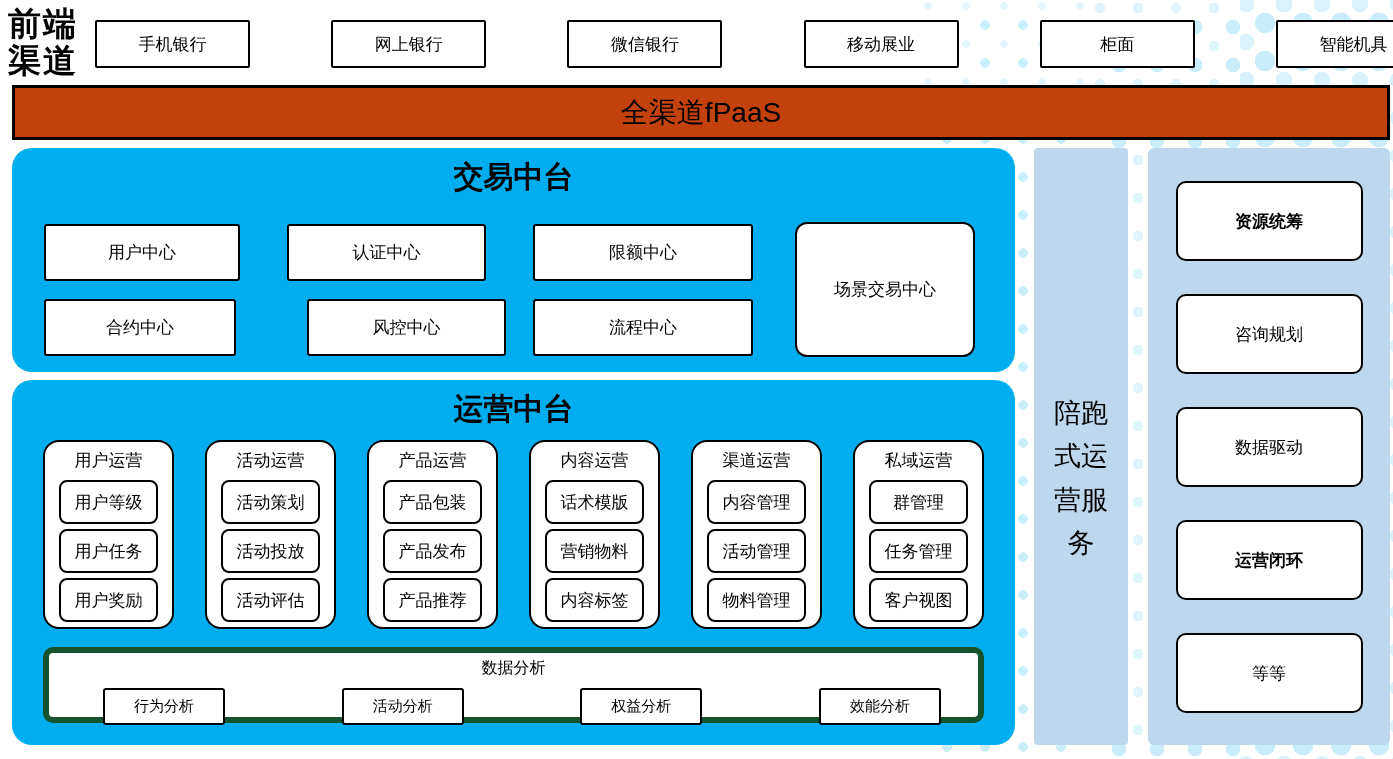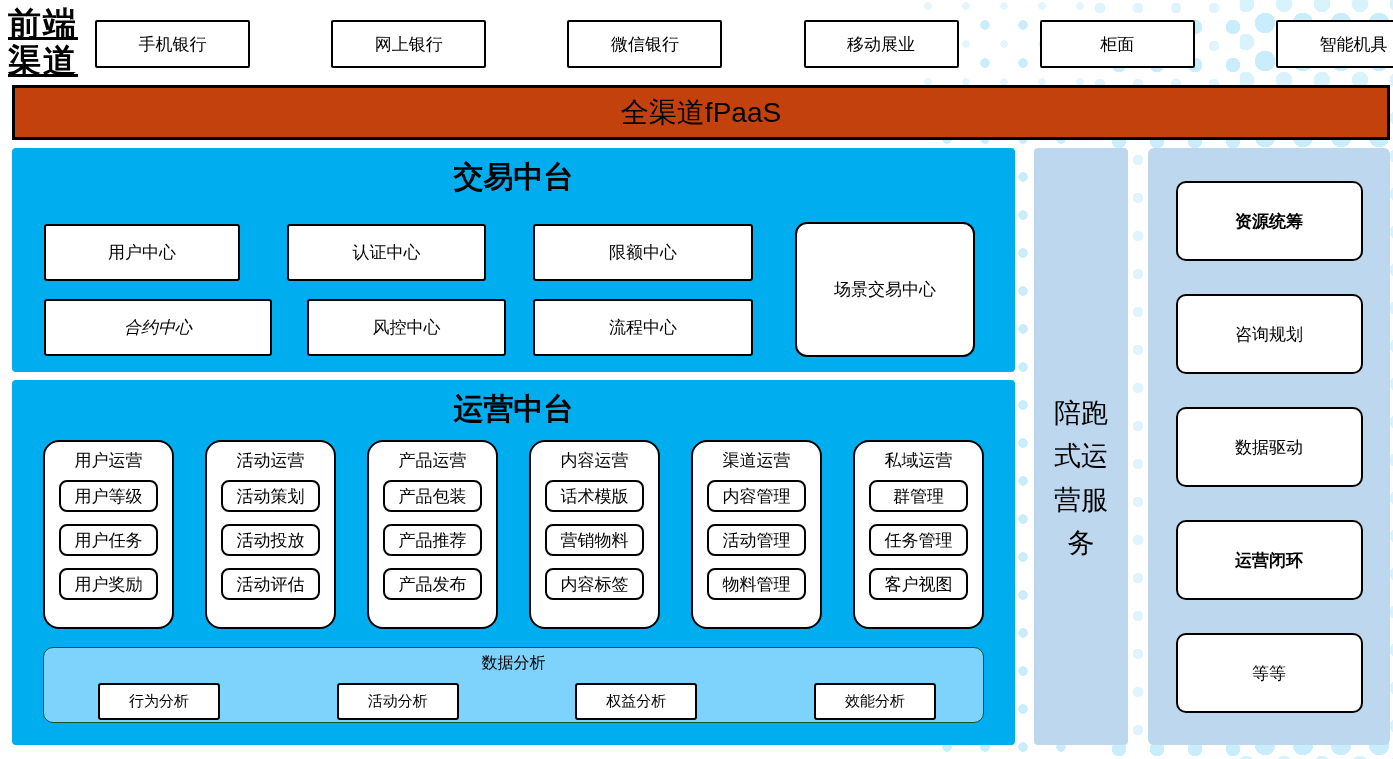--- a/index.html
+++ b/index.html
@@ -25,56 +25,56 @@
       radial-gradient(circle, rgba(198,236,250,.95) 10px, rgba(0,0,0,0) 10.5px),
       radial-gradient(circle, rgba(210,240,252,.85) 8px, rgba(0,0,0,0) 8.5px);
     background-size:38px 38px, 38px 38px;
     background-position:6px 4px, 25px 23px; }
 
   .box { background:#fff; border:2px solid #000; display:flex; align-items:center;
          justify-content:center; font-size:17px; }
 
   .frontend-label { position:absolute; left:8px; top:6px; width:78px;
     font-family:"DejaVu Serif","Liberation Serif",serif; font-weight:bold;
-    font-size:33px; line-height:1.12; letter-spacing:2px;text-decoration:underline; }
+    font-size:33px; line-height:1.12; letter-spacing:2px; }
 
   .channels-row { position:absolute; left:95px; top:20px; width:1336px;
     display:flex; justify-content:space-between; }
   .channel { width:155px; height:48px; border-radius:2px; }
 
   .fpaas-bar { position:absolute; left:12px; top:85px; width:1378px; height:55px;
     background:#c2410c; border:3px solid #000; display:flex; align-items:center;
     justify-content:center; font-size:28px; }
 
-  .panel { position:absolute; left:12px; width:1003px; background:#00AEEF; border-radius:4px; }
+  .panel { position:absolute; left:12px; width:1003px; background:#00AEEF; border-radius:20px; }
   .panel-trade { top:148px; height:224px; }
   .panel-ops { top:380px; height:365px; }
   .panel-title { text-align:center; font-size:30px; font-weight:bold; padding-top:9px; }
 
   .tb { position:absolute; height:57px; border-radius:3px; }
   .tb-1 { left:32px;  top:76px;  width:196px; }
   .tb-2 { left:275px; top:76px;  width:199px; }
   .tb-3 { left:521px; top:76px;  width:220px; }
-  .tb-4 { left:32px;  top:151px; width:228px;font-style:italic; }
+  .tb-4 { left:32px;  top:151px; width:192px; }
   .tb-5 { left:275px; top:151px; width:199px;margin-left:20px; }
   .tb-6 { left:521px; top:151px; width:220px; }
   .scene-box { position:absolute; left:783px; top:74px; width:180px; height:135px; border-radius:12px; }
 
   .groups { position:absolute; left:31px; top:60px; width:941px;
     display:flex; justify-content:space-between; }
   .group { width:131px; height:189px; background:#fff; border:2px solid #000;
     border-radius:16px; display:flex; flex-direction:column; align-items:center;
     padding-top:7px; }
   .group-title { font-size:17px; height:22px; margin-bottom:9px; }
-  .sub-box { width:99px; height:32px; border:2px solid #000; border-radius:8px;
+  .sub-box { width:99px; height:44px; border:2px solid #000; border-radius:8px;
     background:#fff; display:flex; align-items:center; justify-content:center;
-    font-size:17px; margin-bottom:12px; }
+    font-size:17px; margin-bottom:5px; }
 
   .analysis-band { position:absolute; left:31px; top:267px; width:941px; height:76px;
-    background:#7dd3fc; border:1px solid #14532d; border-radius:10px; }
+    background:#ffffff; border:6px solid #14532d; border-radius:10px; }
   .analysis-title { text-align:center; font-size:16px; padding-top:5px; }
   .analysis-row { position:absolute; left:54px; top:35px; width:838px;
     display:flex; justify-content:space-between; }
   .analysis-box { width:122px; height:37px; font-size:15px; border-radius:3px; }
 
   .companion-bar { position:absolute; left:1034px; top:148px; width:94px; height:597px;
     background:#BDD7EE; border-radius:4px; display:flex; align-items:center; justify-content:center; }
   .companion-text { width:56px; font-size:27px; line-height:1.6; text-align:center;
     position:relative; top:32px; }
 
@@ -127,22 +127,22 @@
     </div>
     <div class="group">
       <div class="group-title">活动运营</div>
       <div class="sub-box">活动策划</div>
       <div class="sub-box">活动投放</div>
       <div class="sub-box">活动评估</div>
     </div>
     <div class="group">
       <div class="group-title">产品运营</div>
       <div class="sub-box">产品包装</div>
+      <div class="sub-box">产品发布</div>
       <div class="sub-box">产品推荐</div>
-      <div class="sub-box">产品发布</div>
     </div>
     <div class="group">
       <div class="group-title">内容运营</div>
       <div class="sub-box">话术模版</div>
       <div class="sub-box">营销物料</div>
       <div class="sub-box">内容标签</div>
     </div>
     <div class="group">
       <div class="group-title">渠道运营</div>
       <div class="sub-box">内容管理</div>

